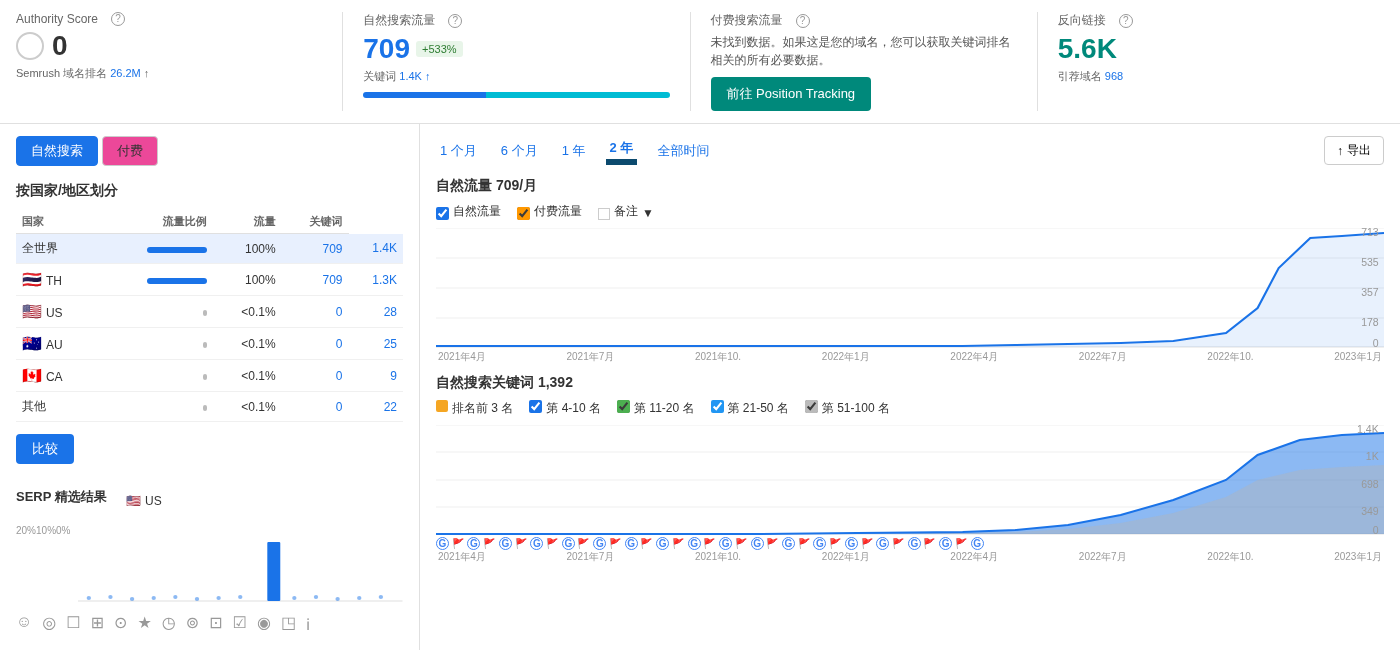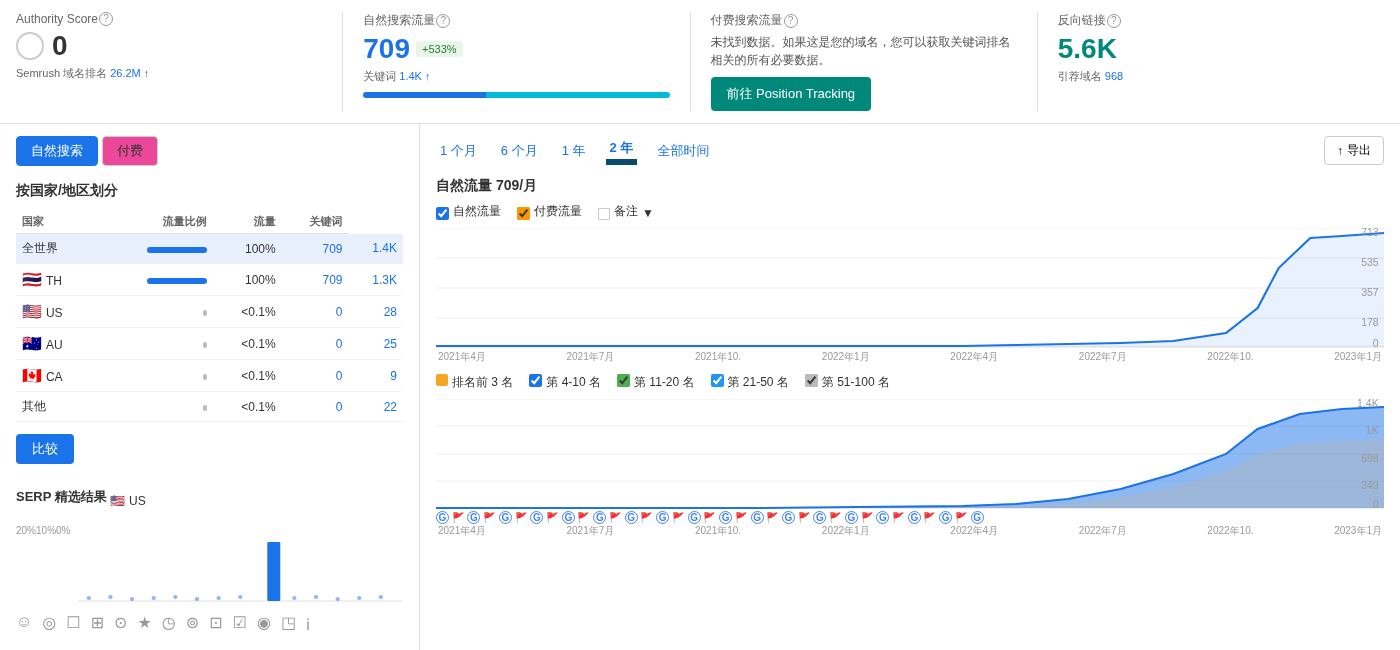--- a/index.html
+++ b/index.html
@@ -19,21 +19,21 @@
       padding: 0 20px;
       border-right: 1px solid #e0e0e0;
     }
     .metric-item:first-child { padding-left: 0; }
     .metric-item:last-child { border-right: none; }
     .metric-label {
       font-size: 12px;
       color: #666;
       display: flex;
       align-items: center;
-      gap: 1px;
+      gap: 13px;
       margin-bottom: 4px;
     }
     .metric-value {
       font-size: 28px;
       font-weight: bold;
       color: #333;
     }
     .metric-value.blue { color: #1a73e8; }
     .metric-value.teal { color: #00897b; }
     .metric-badge {
@@ -378,21 +378,21 @@
             <td class="blue-link">0</td>
             <td class="blue-link">22</td>
           </tr>
         </tbody>
     </table>
 
     <button class="compare-btn">比较</button>
 
     
     <div class="serp-section">
-      <div style="display:flex;align-items:center;gap:4px;text-align:center;">
+      <div style="display:flex;align-items:center;gap:20px;text-align:center;">
         <span class="serp-title">SERP 精选结果</span>
         <span style="font-size:12px;">🇺🇸 US</span>
       </div>
       <div style="display:flex;gap:4px;align-items:flex-end;margin-top:8px;">
         <div style="display:flex;justify-content:space-between;font-size:10px;color:#999;height:80px;padding-right:4px;">
           <span>20%</span>
           <span>10%</span>
           <span>0%</span>
         </div>
         <div style="flex:1;position:relative;">
@@ -493,20 +493,21 @@
         <span>2021年10.</span>
         <span>2022年1月</span>
         <span>2022年4月</span>
         <span>2022年7月</span>
         <span>2022年10.</span>
         <span>2023年1月</span>
       </div>
     </div>
 
     <div style="margin-top:12px;">
+      <div class="chart-section-title">自然搜索关键词 1,392</div>
 
       <div class="keywords-legend">
         <div class="kw-legend-item">
           <span style="display:inline-block;width:12px;height:12px;background:#f5a623;border-radius:2px;"></span>
           <span>排名前 3 名</span>
         </div>
         <div class="kw-legend-item">
           <input type="checkbox" checked="" style="accent-color: rgb(26, 115, 232);">
           <span>第 4-10 名</span>
         </div>

